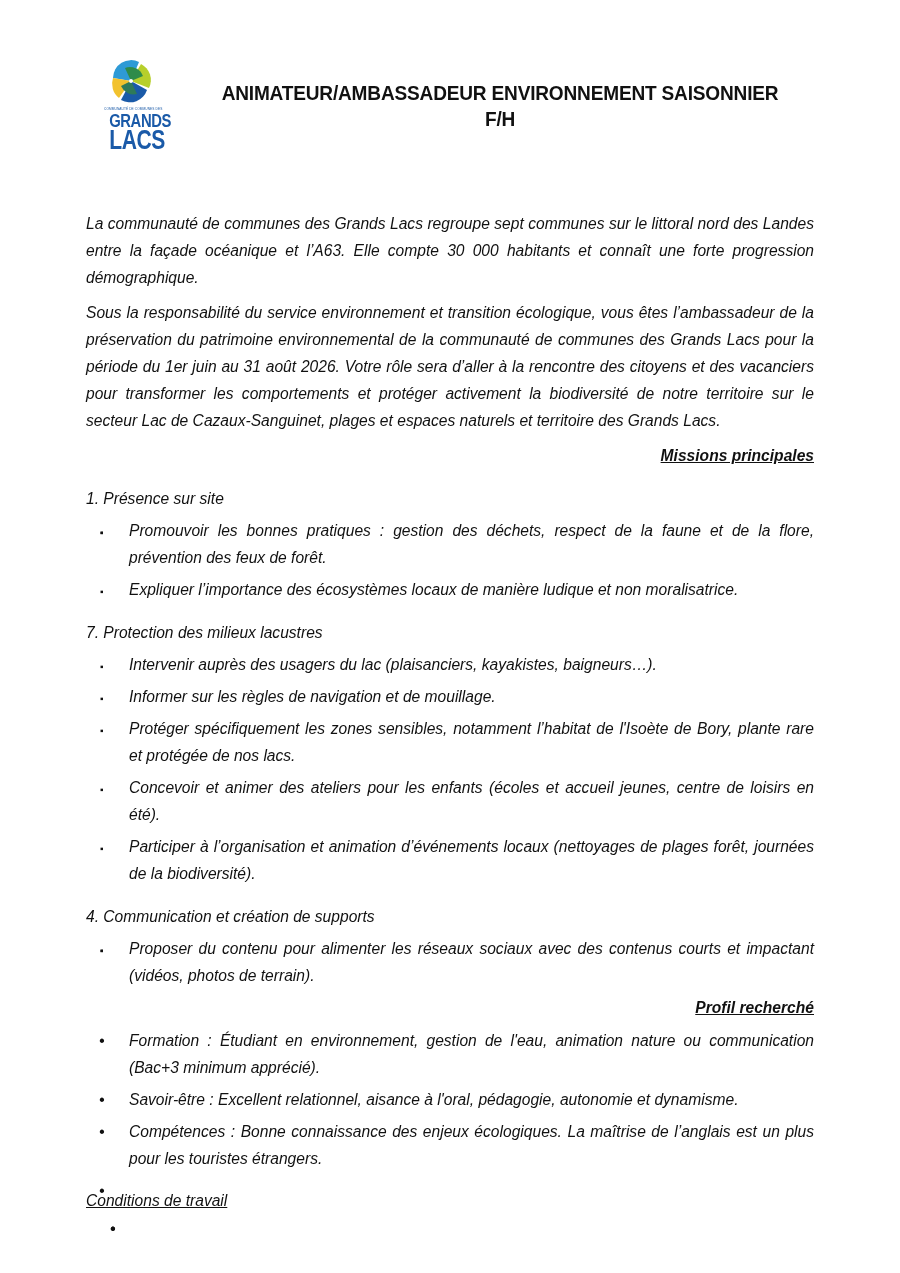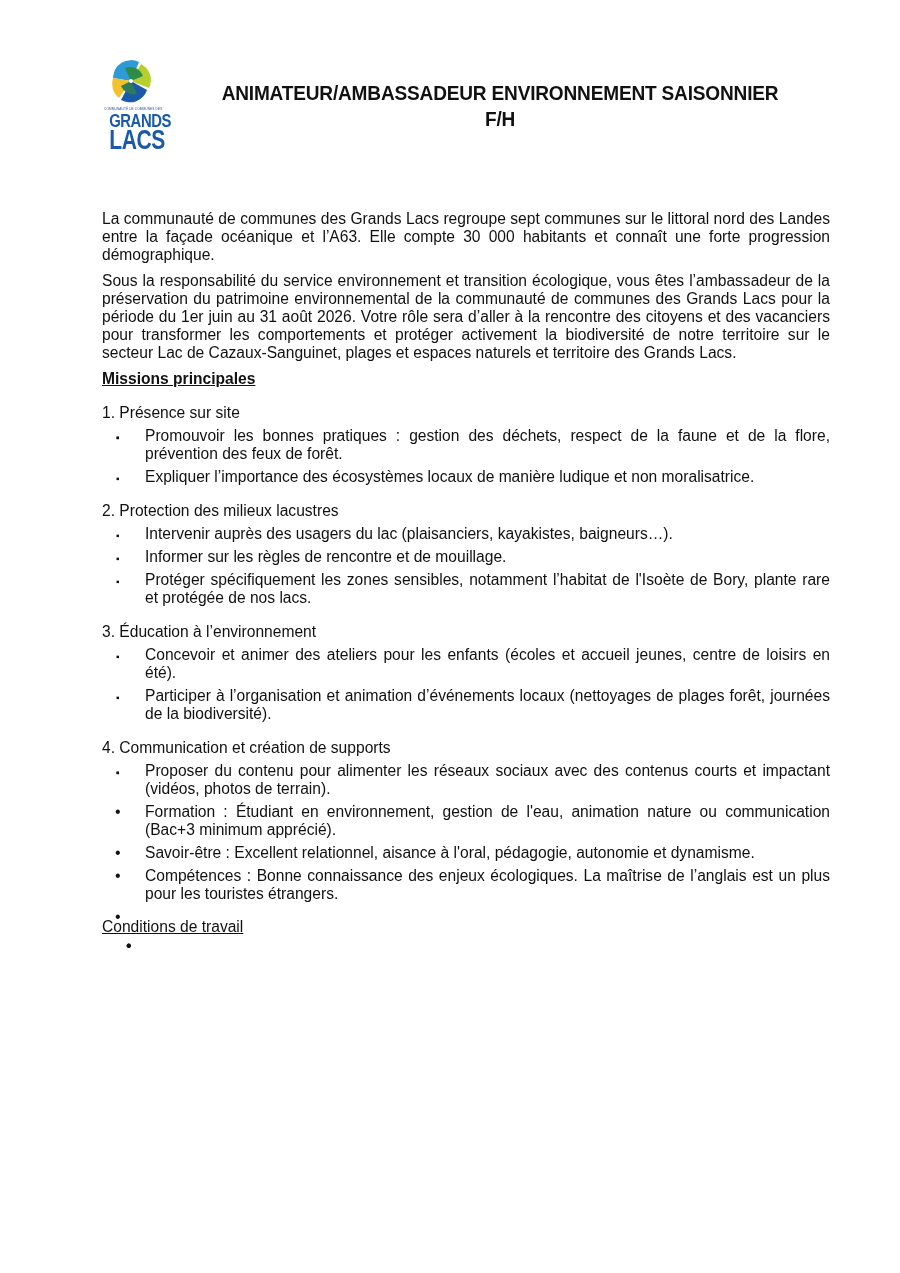--- a/index.html
+++ b/index.html
@@ -10,23 +10,23 @@
   .logo-small { position: absolute; left: 104px; top: 107px; width: 54px; text-align: center;
                 font-size: 3.2px; color: #1a5aa8; letter-spacing: 0.1px; white-space: nowrap; }
   .logo-word { position: absolute; left: 103px; width: 56px; text-align: center;
                font-family: "Liberation Sans", sans-serif; font-weight: bold; color: #1a5aa8;
                letter-spacing: -0.5px; transform: scaleX(0.78); transform-origin: center; }
   .logo-grands { top: 110px; font-size: 19px; }
   .logo-lacs { top: 125px; font-size: 27px; }
   .title { position: absolute; left: 180px; width: 640px; top: 80px; text-align: center;
            font-family: "Liberation Sans", sans-serif; font-weight: bold; font-size: 20.5px;
            line-height: 26px; transform: scaleX(0.93); transform-origin: center; letter-spacing: -0.2px; }
-  .content { position: absolute; left: 102px; top: 210px; width: 728px; font-size: 15.6px; line-height: 18px; }
+  .content { position: absolute; left: 86px; top: 210px; width: 728px; font-size: 15.6px; line-height: 27px; font-style: italic; }
   p { margin: 0 0 8px 0; text-align: justify; }
-  .heading { font-weight: bold; text-decoration: underline; margin: 0 0 6px 0; }
+  .heading { font-weight: bold; text-decoration: underline; margin: 0 0 6px 8px; text-align: right; }
   .heading-plain { text-decoration: underline; margin: 15px 0 0 0; }
   .num { margin: 16px 0 5px 0; }
   ul { margin: 0 0 5px 0; padding: 0; list-style: none; }
   li { position: relative; padding-left: 43px; margin-bottom: 5px; text-align: justify; }
   li .mk { position: absolute; left: 12px; top: 0; }
   ul.sq li .mk { font-size: 10px; top: 2px; left: 14px; }
   ul.dot li .mk { font-size: 16px; left: 13px; }
   ul.tight li { margin-bottom: 1px; padding-left: 54px; }
   ul.tight li .mk { left: 24px; }
 </style>
@@ -59,39 +59,39 @@
 
   <div class="heading">Missions principales</div>
 
   <div class="num">1. Présence sur site</div>
   <ul class="sq">
     <li><span class="mk">▪</span></li>
     <li><span class="mk">▪</span><span>Promouvoir les bonnes pratiques : gestion des déchets, respect de la faune et de la flore, prévention des feux de forêt.</span></li>
     <li><span class="mk">▪</span><span>Expliquer l’importance des écosystèmes locaux de manière ludique et non moralisatrice.</span></li>
   </ul>
 
-  <div class="num">2. Protection des milieux lacustres</div>
+  <div class="num">7. Protection des milieux lacustres</div>
   <ul class="sq">
     <li><span class="mk">▪</span><span>Intervenir auprès des usagers du lac (plaisanciers, kayakistes, baigneurs…).</span></li>
-    <li><span class="mk">▪</span><span>Informer sur les règles de rencontre et de mouillage.</span></li>
+    <li><span class="mk">▪</span><span>Informer sur les règles de navigation et de mouillage.</span></li>
     <li><span class="mk">▪</span><span>Protéger spécifiquement les zones sensibles, notamment l’habitat de l'Isoète de Bory, plante rare et protégée de nos lacs.</span></li>
   </ul>
 
-  <div class="num">3. Éducation à l’environnement</div>
   <ul class="sq">
     <li><span class="mk">▪</span><span>Concevoir et animer des ateliers pour les enfants (écoles et accueil jeunes, centre de loisirs en été).</span></li>
     <li><span class="mk">▪</span><span>Participer à l’organisation et animation d’événements locaux (nettoyages de plages forêt, journées de la biodiversité).</span></li>
   </ul>
 
   <div class="num">4. Communication et création de supports</div>
   <ul class="sq">
     <li><span class="mk">▪</span></li>
     <li><span class="mk">▪</span><span>Proposer du contenu pour alimenter les réseaux sociaux avec des contenus courts et impactant (vidéos, photos de terrain).</span></li>
   </ul>
 
+  <div class="heading">Profil recherché</div>
   <ul class="dot">
     <li><span class="mk">•</span><span>Formation : Étudiant en environnement, gestion de l'eau, animation nature ou communication (Bac+3 minimum apprécié).</span></li>
     <li><span class="mk">•</span><span>Savoir-être : Excellent relationnel, aisance à l'oral, pédagogie, autonomie et dynamisme.</span></li>
     <li><span class="mk">•</span><span>Compétences : Bonne connaissance des enjeux écologiques. La maîtrise de l’anglais est un plus pour les touristes étrangers.</span></li>
     <li><span class="mk">•</span></li>
   </ul>
 
   <div class="heading-plain">Conditions de travail</div>
   <ul class="dot tight">
     <li><span class="mk">•</span></li>

